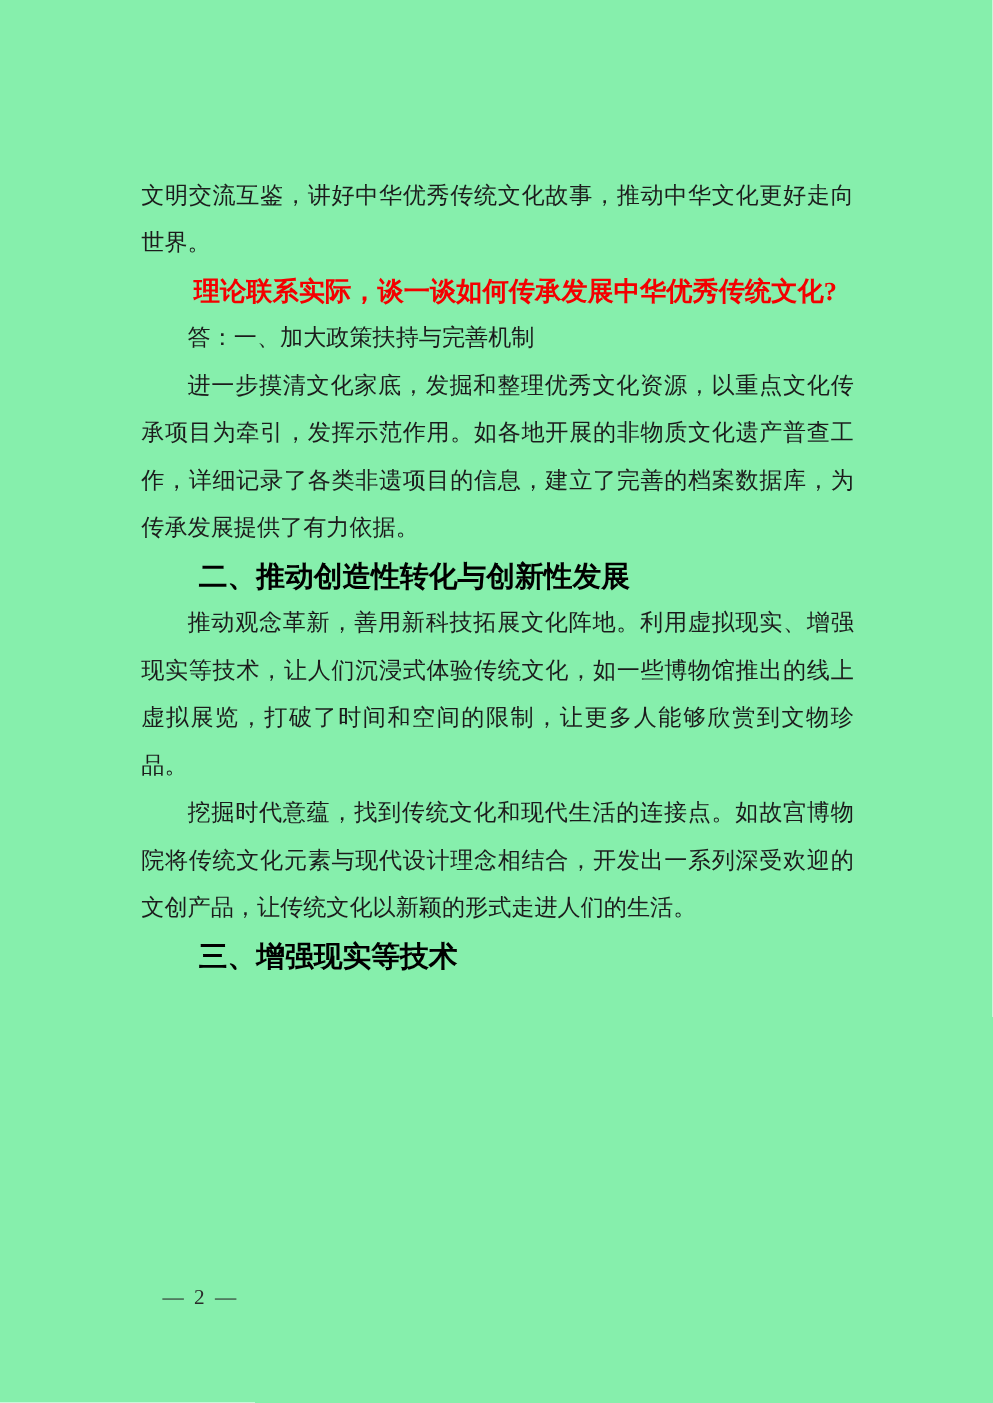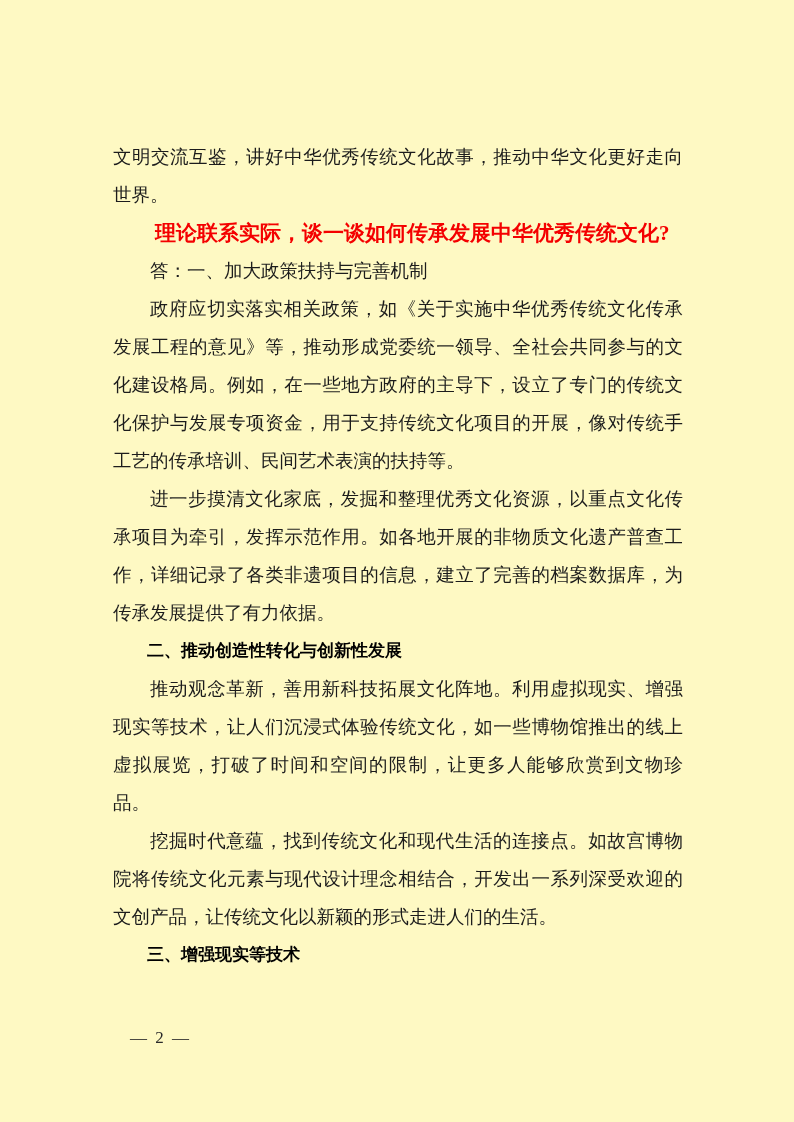--- a/index.html
+++ b/index.html
@@ -4,21 +4,21 @@
 <style>
   html, body {
     margin: 0;
     padding: 0;
     background: #ffffff;
   }
   .page {
     position: relative;
     width: 794px;
     height: 1122px;
-    background: #fef9c3;
+    background: #86efac;
     overflow: hidden;
     font-family: "Liberation Serif", "DejaVu Serif", serif;
   }
   .content {
     position: absolute;
     left: 113px;
     top: 138px;
     width: 570px;
   }
   .content p {
@@ -38,41 +38,40 @@
     color: var(--question-red, #f40000);
     font-weight: bold;
     text-indent: 2em;
     font-size: 21px;
   }
   p.section {
     font-family: "Liberation Sans", "DejaVu Sans", sans-serif;
     font-weight: bold;
     color: #000000;
     text-indent: 2em;
-    font-size: 17px;
+    font-size: 23px;
   }
   .footer {
     position: absolute;
     left: 130px;
     top: 1028px;
     font-size: 17px;
     color: #2a2a2a;
     letter-spacing: 2px;
     font-family: "Liberation Serif", "DejaVu Serif", serif;
   }
 </style>
 </head>
 <body>
 
 <div class="page">
   <div class="content">
     <p>文明交流互鉴，讲好中华优秀传统文化故事，推动中华文化更好走向世界。</p>
     <p class="question">理论联系实际，谈一谈如何传承发展中华优秀传统文化?</p>
     <p class="indent">答：一、加大政策扶持与完善机制</p>
-    <p class="indent">政府应切实落实相关政策，如《关于实施中华优秀传统文化传承发展工程的意见》等，推动形成党委统一领导、全社会共同参与的文化建设格局。例如，在一些地方政府的主导下，设立了专门的传统文化保护与发展专项资金，用于支持传统文化项目的开展，像对传统手工艺的传承培训、民间艺术表演的扶持等。</p>
     <p class="indent">进一步摸清文化家底，发掘和整理优秀文化资源，以重点文化传承项目为牵引，发挥示范作用。如各地开展的非物质文化遗产普查工作，详细记录了各类非遗项目的信息，建立了完善的档案数据库，为传承发展提供了有力依据。</p>
     <p class="section">二、推动创造性转化与创新性发展</p>
     <p class="indent">推动观念革新，善用新科技拓展文化阵地。利用虚拟现实、增强现实等技术，让人们沉浸式体验传统文化，如一些博物馆推出的线上虚拟展览，打破了时间和空间的限制，让更多人能够欣赏到文物珍品。</p>
     <p class="indent">挖掘时代意蕴，找到传统文化和现代生活的连接点。如故宫博物院将传统文化元素与现代设计理念相结合，开发出一系列深受欢迎的文创产品，让传统文化以新颖的形式走进人们的生活。</p>
     <p class="section">三、增强现实等技术</p>
   </div>
   <div class="footer">— 2 —</div>
 </div>
 
 </body></html>

